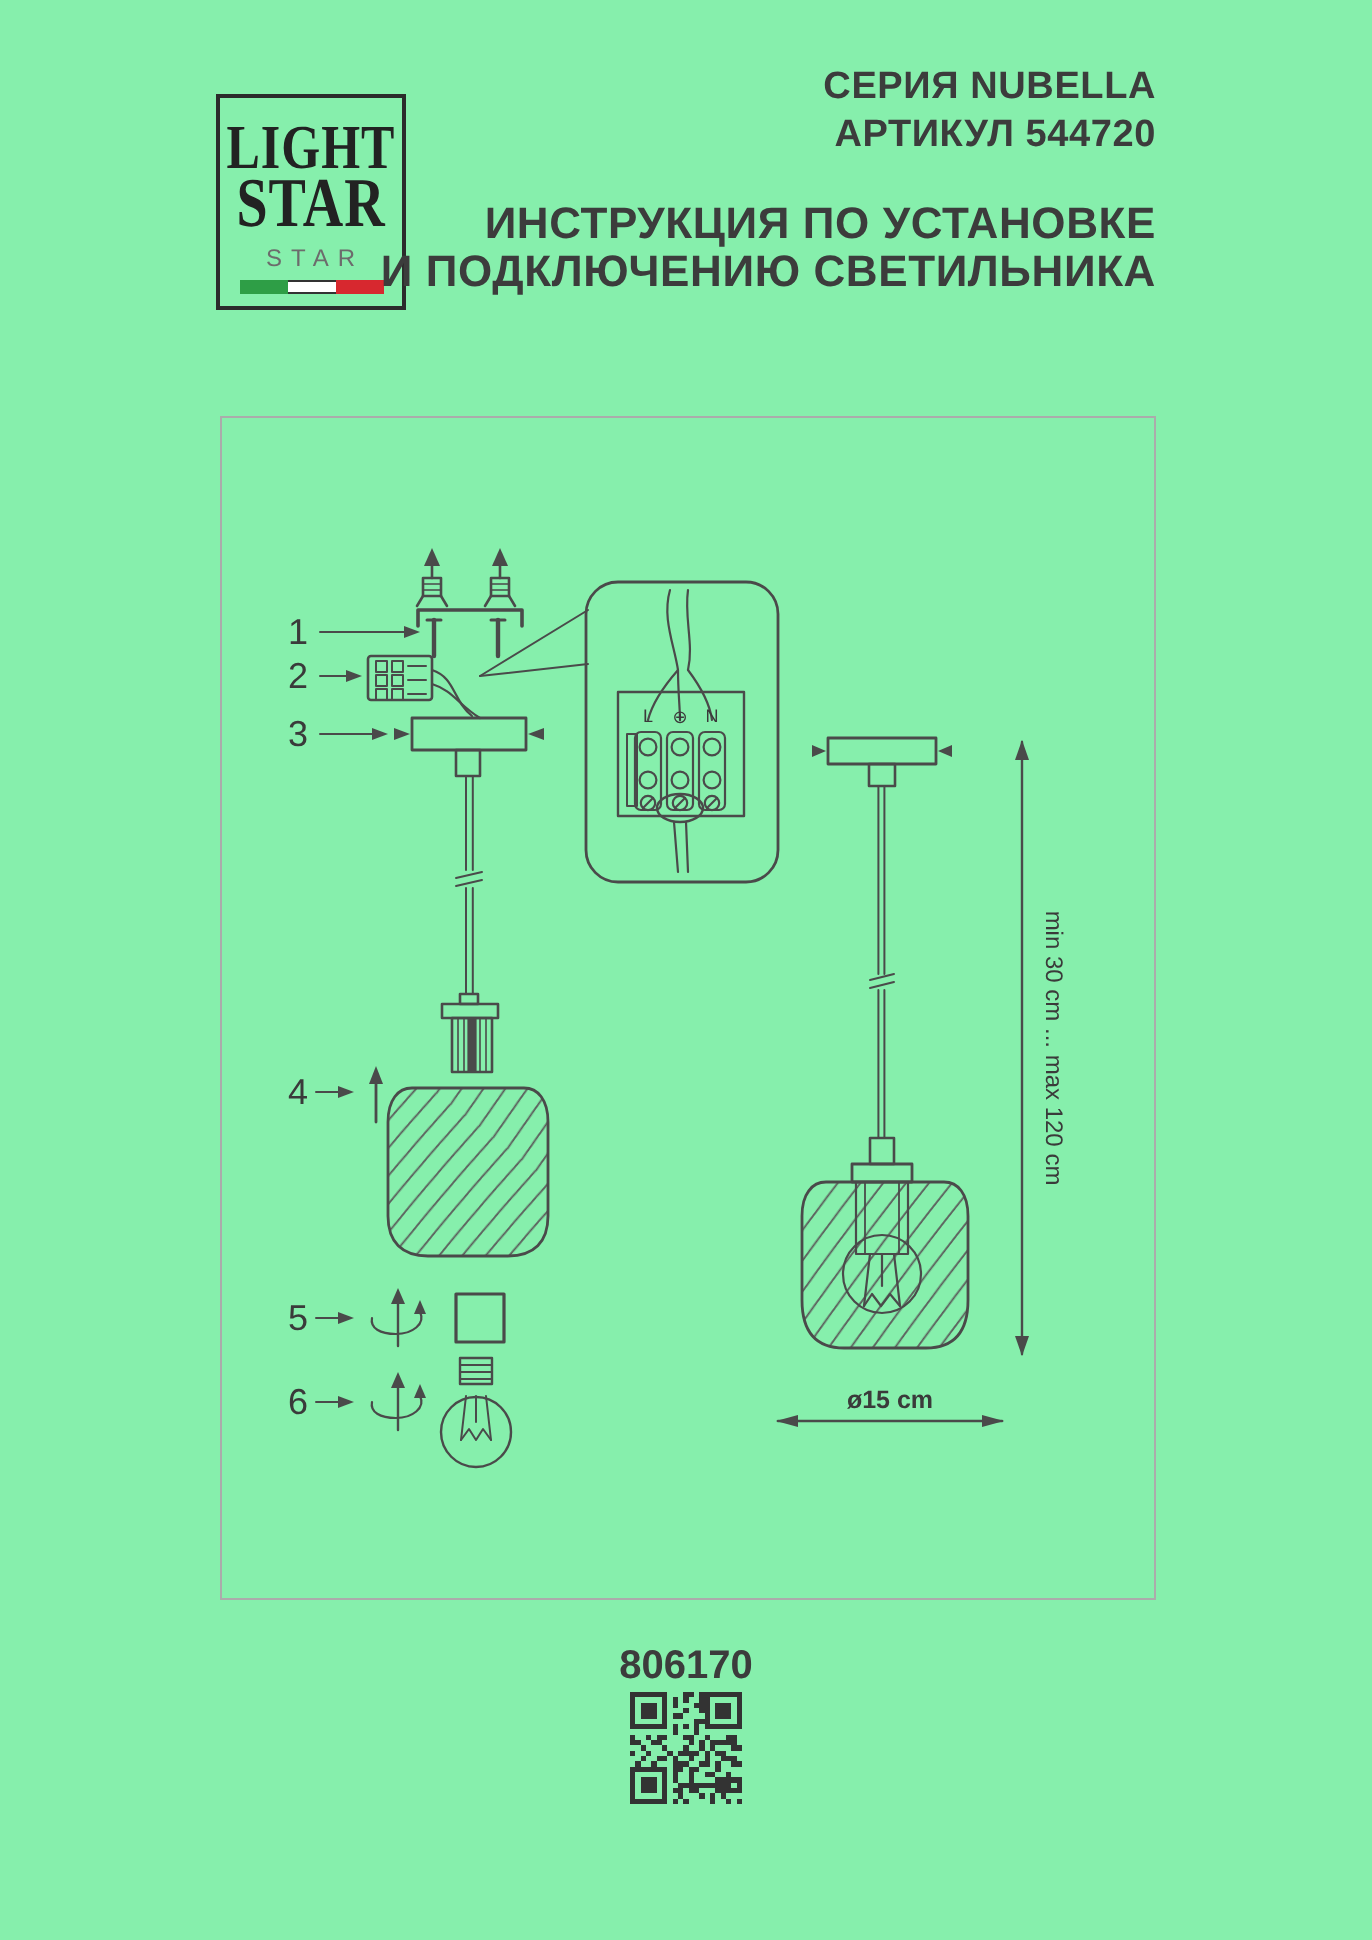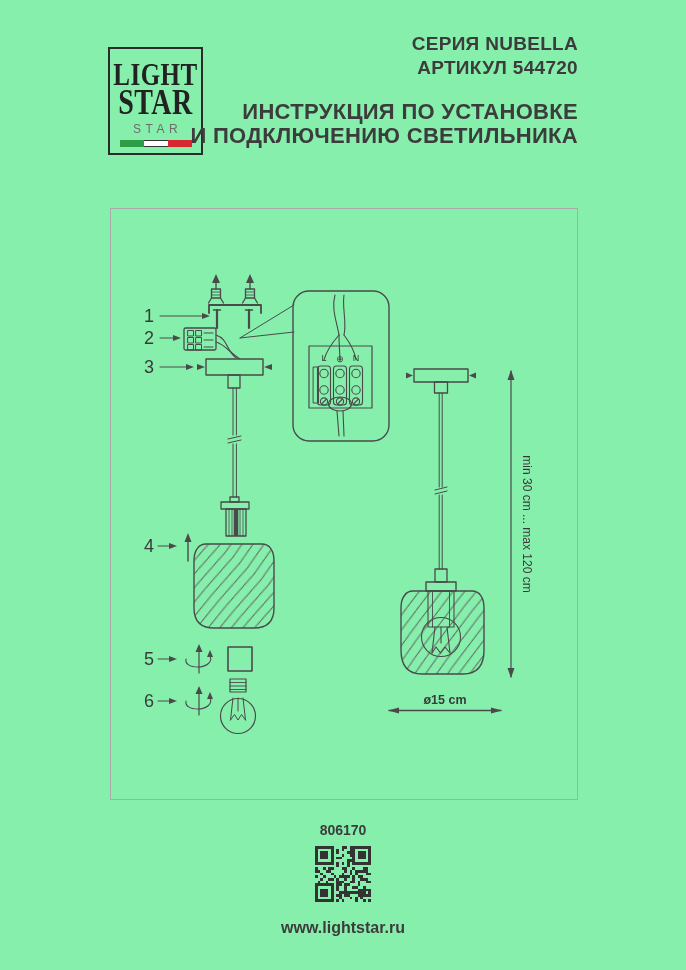--- a/index.html
+++ b/index.html
@@ -22,21 +22,21 @@
   .hdr{position:absolute;right:108px;top:32px;text-align:right;}
   .hdr .small{font-weight:700;font-size:19px;line-height:24px;letter-spacing:.3px;color:#3c3c3c;}
   .hdr .big{font-weight:700;font-size:22px;line-height:24px;letter-spacing:.3px;color:#3c3c3c;margin-top:20px;}
 
   
   .frame{position:absolute;left:110px;top:208px;width:466px;height:590px;border:1px solid #ababab;box-sizing:content-box;}
   .frame svg{display:block;}
   text{font-family:"Liberation Sans",sans-serif;}
 
   
-  .art{position:absolute;left:0;top:822px;width:100%;text-align:center;font-weight:700;font-size:14px;color:#3c3c3c;}
+  .art{position:absolute;left:0;top:822px;width:100%;text-align:center;font-weight:700;font-size:20px;color:#3c3c3c;}
   .qr{position:absolute;left:315px;top:846px;width:56px;height:56px;}
   .url{position:absolute;left:0;top:919px;width:100%;text-align:center;font-weight:700;font-size:16px;color:#3c3c3c;}
 </style>
 </head>
 <body>
 
 <div class="page">
 
   <div class="logo">
     <div class="l1">LIGHT</div>
@@ -491,15 +491,14 @@
         <rect x="4" y="20" width="1" height="1" fill="#333"></rect>
         <rect x="5" y="20" width="1" height="1" fill="#333"></rect>
         <rect x="6" y="20" width="1" height="1" fill="#333"></rect>
         <rect x="8" y="20" width="1" height="1" fill="#333"></rect>
         <rect x="10" y="20" width="1" height="1" fill="#333"></rect>
         <rect x="15" y="20" width="1" height="1" fill="#333"></rect>
         <rect x="18" y="20" width="1" height="1" fill="#333"></rect>
         <rect x="20" y="20" width="1" height="1" fill="#333"></rect>
       </svg>
   </div>
-  <div class="url">www.lightstar.ru</div>
 
 </div>
 
 </body></html>

